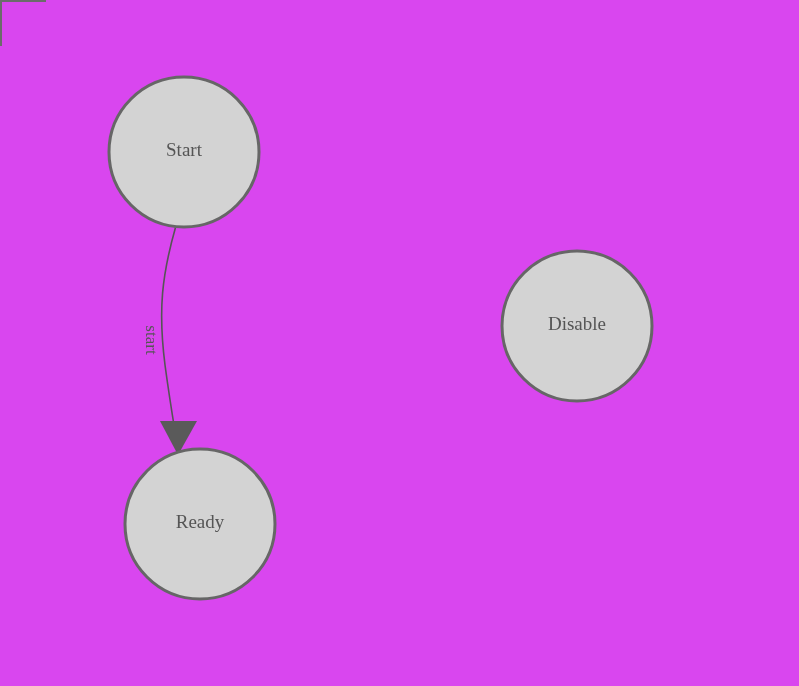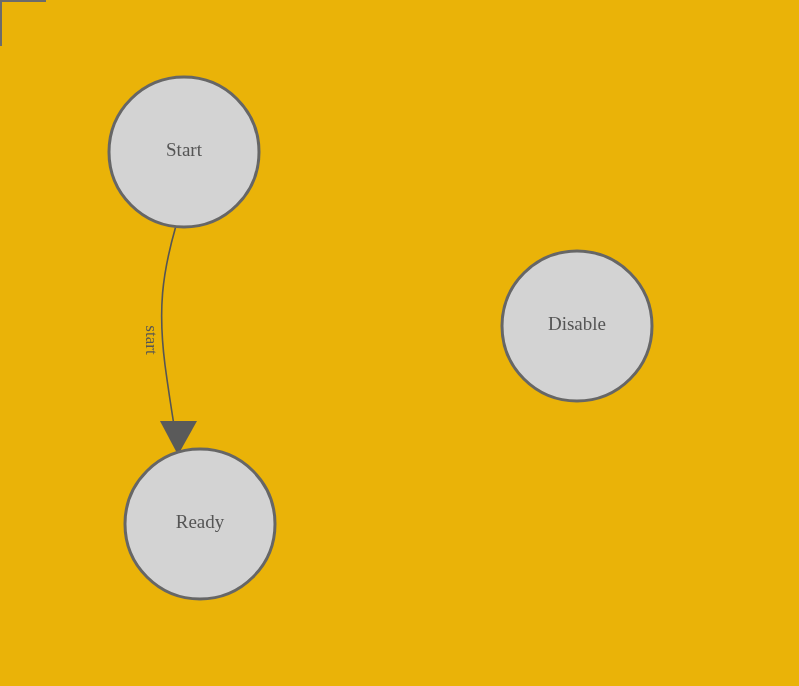--- a/index.html
+++ b/index.html
@@ -8,21 +8,21 @@
     padding: 0;
     background: #ffffff;
   }
   body {
     font-family: "Liberation Serif", "DejaVu Serif", serif;
   }
   #canvas {
     position: relative;
     width: 799px;
     height: 686px;
-    background: #eab308;
+    background: #d946ef;
     overflow: hidden;
     text-decoration: underline;
   }
   #diagram-svg {
     position: absolute;
     top: 0;
     left: 0;
     width: 799px;
     height: 686px;
     display: block;

